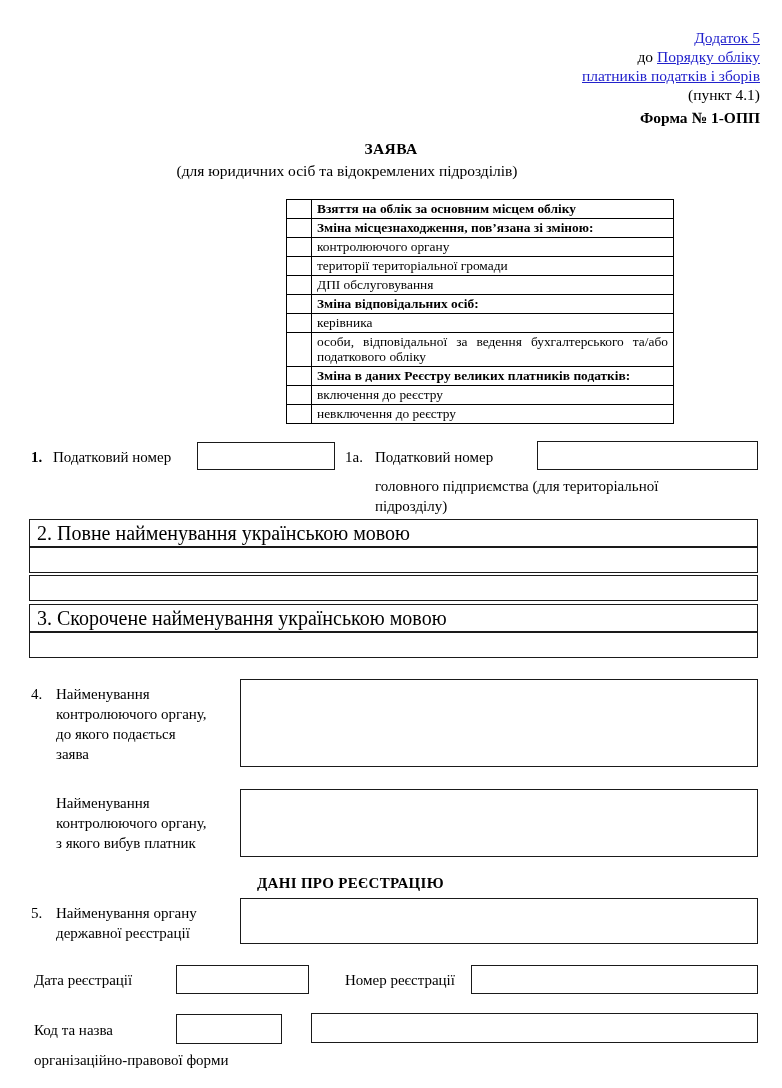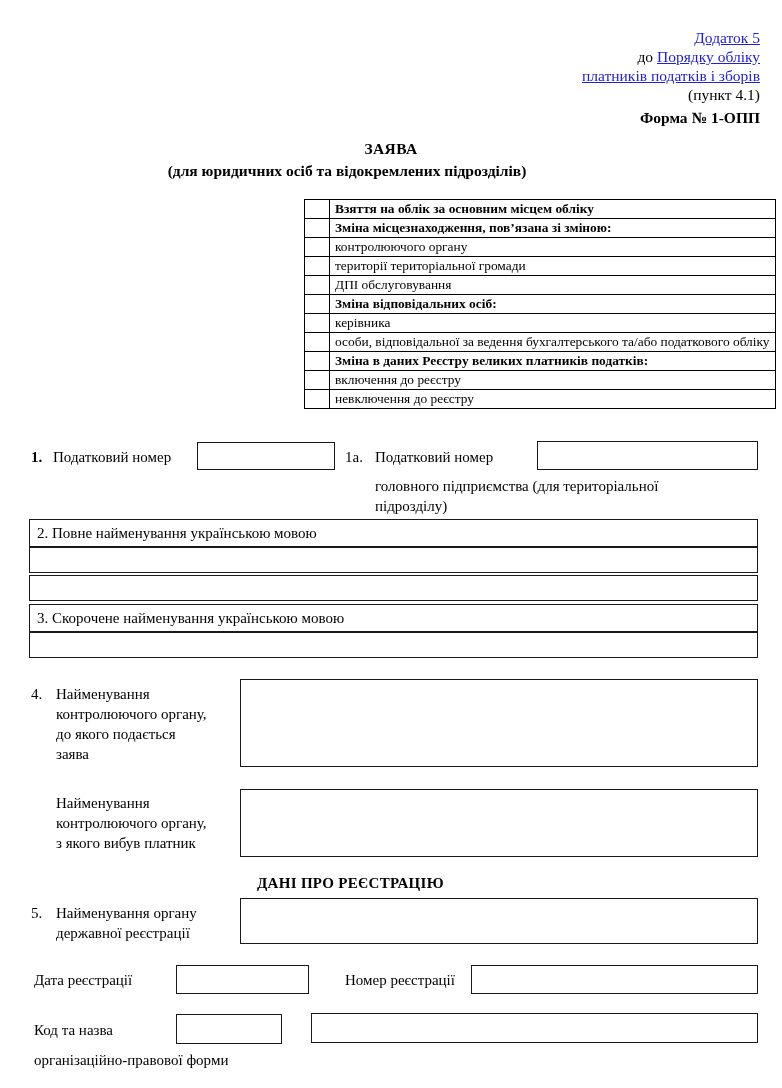--- a/index.html
+++ b/index.html
@@ -51,30 +51,30 @@
     font-weight: bold;
     font-size: 15.5px;
     letter-spacing: 0.4px;
   }
   .doc-subtitle {
     position: absolute;
     top: 162px;
     left: 0;
     width: 694px;
     text-align: center;
-    font-weight: bold;
+    font-weight: normal;
     font-size: 15.5px;
   }
 
   
   .check-table {
     position: absolute;
-    left: 304px;
+    left: 286px;
     top: 199px;
-    width: 472px;
+    width: 388px;
     border-collapse: collapse;
     table-layout: fixed;
   }
   .check-table td {
     border: 1px solid #000000;
     font-size: 13.4px;
     line-height: 15px;
     padding: 1px 5px 2px 5px;
     vertical-align: top;
   }
@@ -104,21 +104,21 @@
     white-space: pre-line;
   }
   .lbl.b { font-weight: bold; }
 
   
   .frow {
     position: absolute;
     border: 1.6px solid #1a1a1a;
     box-sizing: border-box;
     background: #ffffff;
-    font-size: 15px;
+    font-size: 20px;
     line-height: 20px;
     padding: 3px 0 0 7px;
   }
 
   .center-head {
     position: absolute;
     font-weight: bold;
     font-size: 15px;
     letter-spacing: 0.3px;
   }

